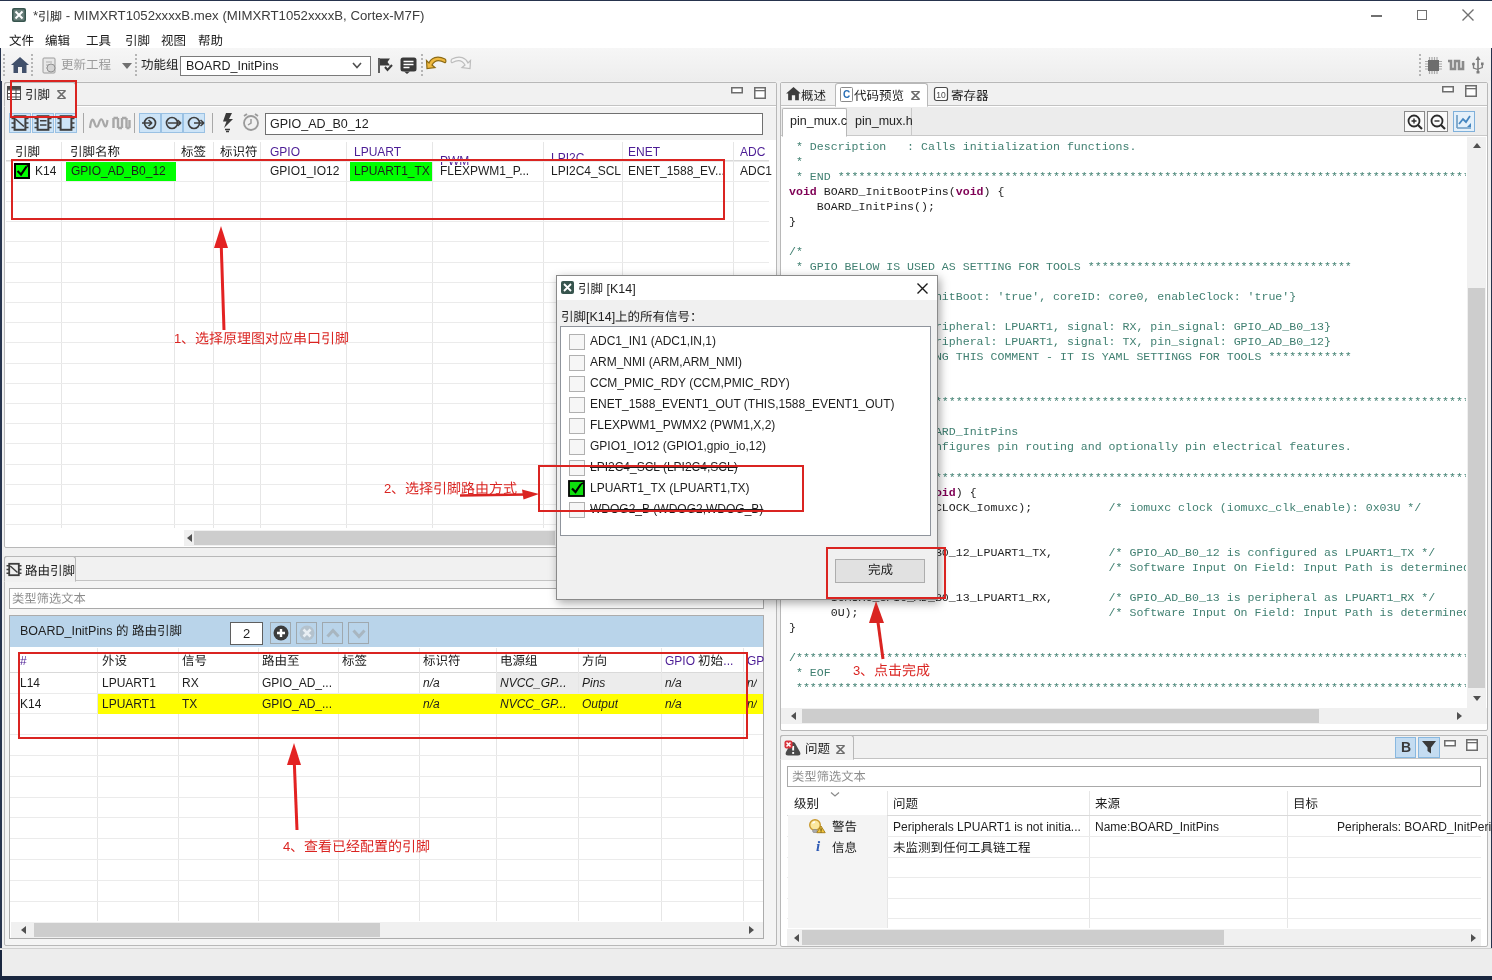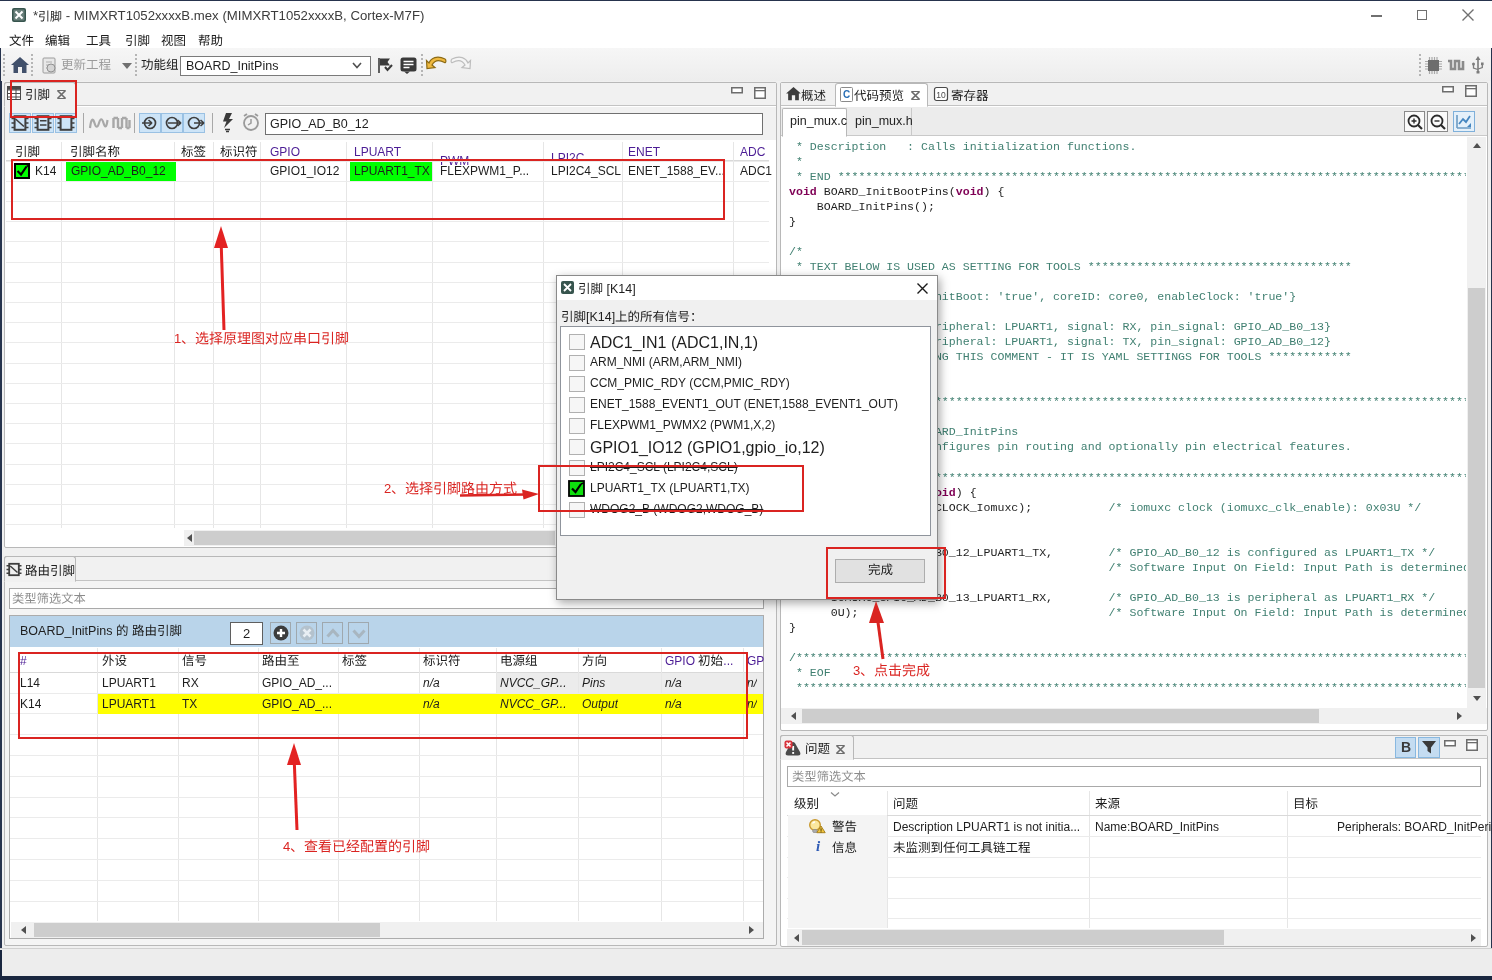--- a/index.html
+++ b/index.html
@@ -634,21 +634,21 @@
     <path d="M11 13 L15 9 L15 13 Z" fill="#4586c0"></path>
   </svg>
 <pre class="abs mono" style="left:789px;top:138.5px;width:677px;height:570px;overflow:hidden;font-size:11.58px;line-height:15.05px;letter-spacing:0px"><span class="c"> * Description   : Calls initialization functions.</span>
 <span class="c"> *</span>
 <span class="c"> * END *********************************************************************************************/</span>
 <span class="k">void</span> BOARD_InitBootPins(<span class="k">void</span>) {
     BOARD_InitPins();
 }
 
 <span class="c">/*</span>
-<span class="c"> * TEXT BELOW IS USED AS SETTING FOR TOOLS **************************************</span>
+<span class="c"> * GPIO BELOW IS USED AS SETTING FOR TOOLS **************************************</span>
 <span class="c">BOARD_InitPins:</span>
 <span class="c">- options: {callFromInitBoot: 'true', coreID: core0, enableClock: 'true'}</span>
 <span class="c">- pin_list:</span>
 <span class="c">  - {pin_num: L14, peripheral: LPUART1, signal: RX, pin_signal: GPIO_AD_B0_13}</span>
 <span class="c">  - {pin_num: K14, peripheral: LPUART1, signal: TX, pin_signal: GPIO_AD_B0_12}</span>
 <span class="c"> * BE CAREFUL MODIFYING THIS COMMENT - IT IS YAML SETTINGS FOR TOOLS ************</span>
 <span class="c"> */</span>
 
 <span class="c">/* FUNCTION ******************************************************************************************</span>
 <span class="c"> *</span>
@@ -760,21 +760,21 @@
     <path d="M4.5 4.5 C5 3.5 6 3 7 3" stroke="#fff" stroke-width="1.3" fill="none"></path>
     <rect x="4.8" y="10.6" width="4.4" height="2.8" rx="1" fill="#b0b0b0" stroke="#8a8a8a" stroke-width="0.8"></rect>
     <path d="M13 7 L17.2 13.7 L8.8 13.7 Z" fill="#f3c63e" stroke="#a8821f" stroke-width="1"></path>
     <rect x="12.5" y="9.3" width="1.1" height="2.6" fill="#5d4a0d"></rect>
     <rect x="12.5" y="12.4" width="1.1" height="1" fill="#5d4a0d"></rect>
   </svg>
 <div class="abs" style="left:832px;top:820px"><svg class="cn" style="width:25.0px;height:12.5px;vertical-align:-0.12em;" viewBox="0 -880 2000 1000">
       <use href="#u8b66" x="0"></use>
       <use href="#u544a" x="1000"></use>
     </svg></div>
-<div class="cell" style="left:893px;top:820px;width:190px">Description LPUART1 is not initia...</div>
+<div class="cell" style="left:893px;top:820px;width:190px">Peripherals LPUART1 is not initia...</div>
 <div class="cell" style="left:1095px;top:820px">Name:BOARD_InitPins</div>
 <div class="cell" style="left:1337px;top:820px;width:187px">Peripherals: BOARD_InitPeriphe...</div>
 <svg class="abs" style="left:813px;top:838px" width="10" height="15">
     <text x="5" y="13" text-anchor="middle" font-family="Liberation Serif" font-size="15" font-weight="bold" fill="#2f5bb5" font-style="italic">i</text>
   </svg>
 <div class="abs" style="left:832px;top:841px"><svg class="cn" style="width:25.0px;height:12.5px;vertical-align:-0.12em;" viewBox="0 -880 2000 1000">
       <use href="#u4fe1" x="0"></use>
       <use href="#u606f" x="1000"></use>
     </svg></div>
 <div class="cell" style="left:893px;top:841px"><svg class="cn" style="width:137.5px;height:12.5px;vertical-align:-0.12em;" viewBox="0 -880 11000 1000">
@@ -818,31 +818,31 @@
       <use href="#u4e0a" x="0"></use>
       <use href="#u7684" x="1000"></use>
       <use href="#u6240" x="2000"></use>
       <use href="#u6709" x="3000"></use>
       <use href="#u4fe1" x="4000"></use>
       <use href="#u53f7" x="5000"></use>
       <use href="#uff1a" x="6000"></use>
     </svg></div>
 <div class="abs" style="left:560px;top:326px;width:371px;height:210px;background:#fff;border:1px solid #8f949c"></div>
 <div class="abs" style="left:569px;top:333.5px;width:16px;height:16px;background:#f6f6f6;border:1px solid #b0b0b0"></div>
-<div class="abs" style="left:590px;top:333.5px;font-size:16px">ADC1_IN1 (ADC1,IN,1)</div>
+<div class="abs" style="left:590px;top:333.5px;font-size:12px">ADC1_IN1 (ADC1,IN,1)</div>
 <div class="abs" style="left:569px;top:354.5px;width:16px;height:16px;background:#f6f6f6;border:1px solid #b0b0b0"></div>
 <div class="abs" style="left:590px;top:354.5px;font-size:12px">ARM_NMI (ARM,ARM_NMI)</div>
 <div class="abs" style="left:569px;top:375.5px;width:16px;height:16px;background:#f6f6f6;border:1px solid #b0b0b0"></div>
 <div class="abs" style="left:590px;top:375.5px;font-size:12px">CCM_PMIC_RDY (CCM,PMIC_RDY)</div>
 <div class="abs" style="left:569px;top:396.5px;width:16px;height:16px;background:#f6f6f6;border:1px solid #b0b0b0"></div>
-<div class="abs" style="left:590px;top:396.5px;font-size:12px">ENET_1588_EVENT1_OUT (ENET,1588_EVENT1_OUT)</div>
+<div class="abs" style="left:590px;top:396.5px;font-size:12px">ENET_1588_EVENT1_OUT (THIS,1588_EVENT1_OUT)</div>
 <div class="abs" style="left:569px;top:417.5px;width:16px;height:16px;background:#f6f6f6;border:1px solid #b0b0b0"></div>
 <div class="abs" style="left:590px;top:417.5px;font-size:12px">FLEXPWM1_PWMX2 (PWM1,X,2)</div>
 <div class="abs" style="left:569px;top:438.5px;width:16px;height:16px;background:#f6f6f6;border:1px solid #b0b0b0"></div>
-<div class="abs" style="left:590px;top:438.5px;font-size:16px">GPIO1_IO12 (GPIO1,gpio_io,12)</div>
+<div class="abs" style="left:590px;top:438.5px;font-size:12px">GPIO1_IO12 (GPIO1,gpio_io,12)</div>
 <div class="abs" style="left:569px;top:459.5px;width:16px;height:16px;background:#f6f6f6;border:1px solid #b0b0b0"></div>
 <div class="abs" style="left:590px;top:459.5px;font-size:12px;text-decoration:line-through">LPI2C4_SCL (LPI2C4,SCL)</div>
 <svg class="abs" style="left:568px;top:479.5px" width="17" height="17">
     <rect x="1" y="1" width="15" height="15" fill="#0ee00e" stroke="#000" stroke-width="1.8"></rect>
     <path d="M4 8.5 L7.5 12 L13 4" stroke="#000" stroke-width="2.2" fill="none"></path>
     <path d="M13 4 L15.5 3" stroke="#000" stroke-width="1.4"></path>
   </svg>
 <div class="abs" style="left:590px;top:480.5px;font-size:12px">LPUART1_TX (LPUART1,TX)</div>
 <div class="abs" style="left:569px;top:501.5px;width:16px;height:16px;background:#f6f6f6;border:1px solid #b0b0b0"></div>
 <div class="abs" style="left:590px;top:501.5px;font-size:12px;text-decoration:line-through">WDOG2_B (WDOG2,WDOG_B)</div>

